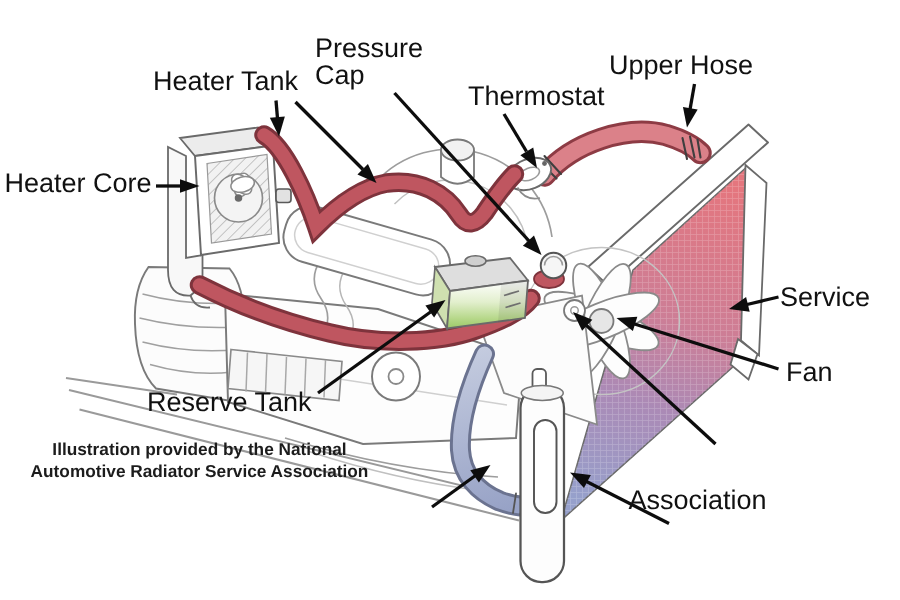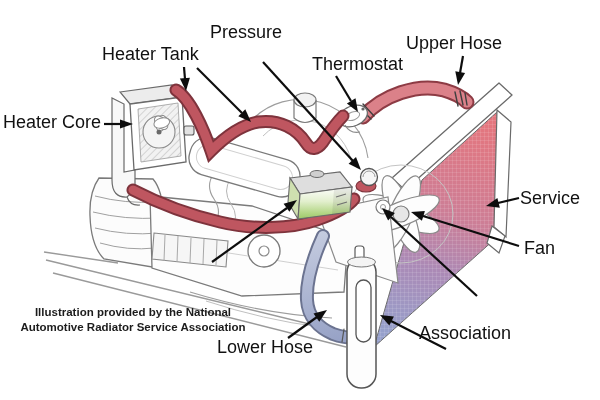--- a/index.html
+++ b/index.html
@@ -9,21 +9,21 @@
   }
   .art{position:absolute;left:0;top:0;}
   .lbl{
     position:absolute;font-size:18px;line-height:20px;color:#111111;
     white-space:nowrap;letter-spacing:0;
   }
   .lbl.center{text-align:left;white-space:normal;}
   .lbl.center span{display:block;line-height:18px;}
   .attr{
     position:absolute;font-size:11.5px;font-weight:bold;color:#1c1c1c;
-    text-align:center;line-height:15px;margin-top:12px;
+    text-align:center;line-height:15px;
   }
   .attr span{display:block;}
 </style>
 </head>
 <body>
 
 <div class="stage">
 
   <svg class="art" width="600" height="400" viewBox="0 0 600 400" xmlns="http://www.w3.org/2000/svg">
     <defs>
@@ -244,28 +244,29 @@
           <line x1="212" y1="262" x2="287" y2="208"></line>
           <polygon points="297,200 289.4,211.7 283.6,203.7" stroke="none"></polygon>
         </g>
     </g>
   </svg>
 
   <div class="lbl" style="left:3px;top:112px">Heater Core</div>
   <div class="lbl" style="left:102px;top:44px">Heater Tank</div>
   <div class="lbl center" style="left:210px;top:23px;width:100px">
     <span>Pressure</span>
+    <span>Cap</span>
   </div>
   <div class="lbl" style="left:312px;top:54px">Thermostat</div>
   <div class="lbl" style="left:406px;top:33px">Upper Hose</div>
   <div class="lbl" style="left:520px;top:188px">Service</div>
   <div class="lbl" style="left:524px;top:238px">Fan</div>
+  <div class="lbl" style="left:98px;top:258px">Reserve Tank</div>
   <div class="lbl center" style="left:419px;top:324px;width:120px">
     <span>Association</span>
   </div>
-  <div class="lbl" style="left:217px;top:337px">Lower Hose</div>
 
   <div class="attr" style="left:8px;top:293px;width:250px">
     <span>Illustration provided by the National</span>
     <span>Automotive Radiator Service Association</span>
   </div>
 
 </div>
 
 </body></html>

